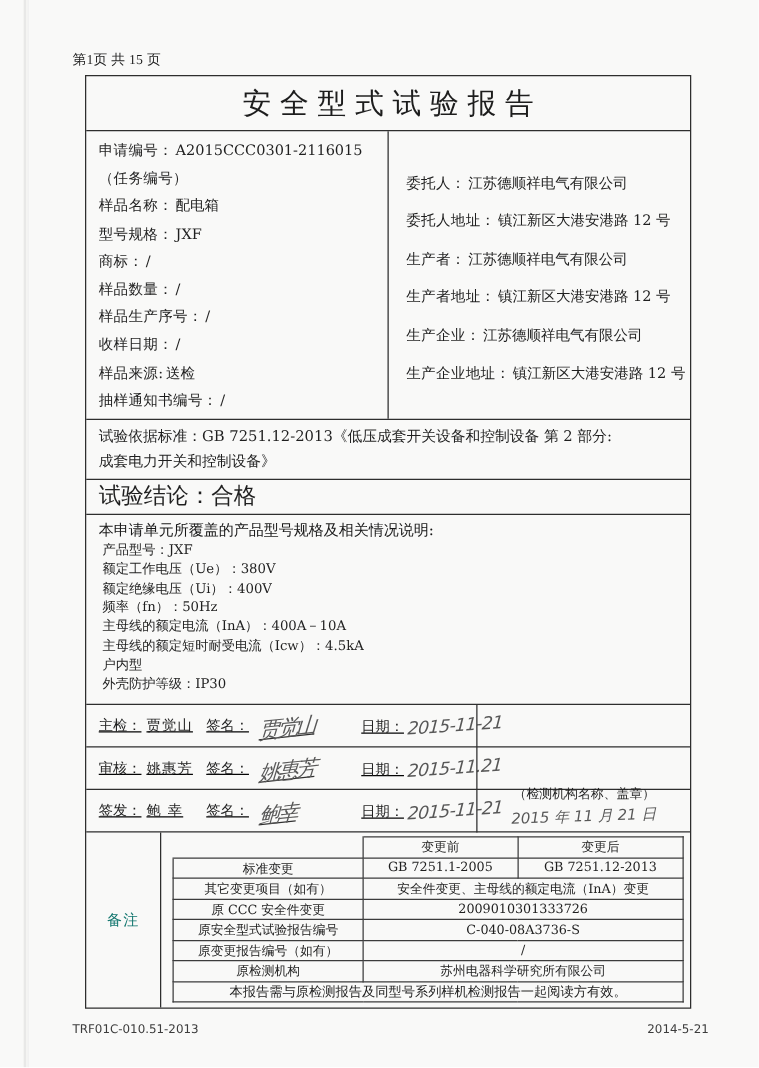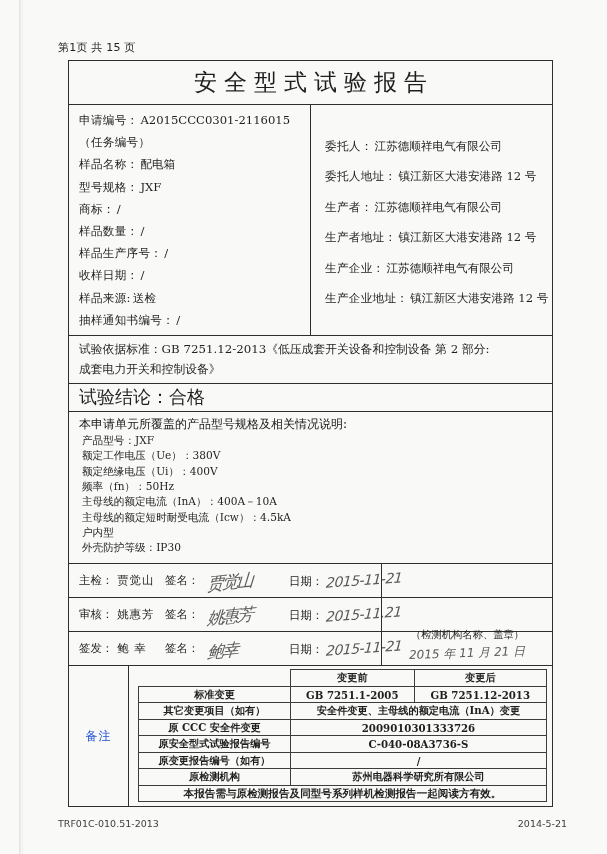--- a/index.html
+++ b/index.html
@@ -23,21 +23,21 @@
   }
   .streak.s1 { left: 19px; }
   .streak.s2 { left: 22px; width: 1px; background: #f0f0ee; }
 
   .hdr {
     position: absolute; top: 40px; left: 58px; right: 40px;
     display: flex; justify-content: space-between; align-items: baseline;
     font-size: 11.5px; color: #1d1d1d; letter-spacing: .2px;
   }
   .hdr .rnum { font-weight: 600; }
-  .hdr .pg { font-size: 11px; }
+  .hdr .pg { font-size: 11px; font-family: Liberation Serif, serif; }
 
   
   .doc {
     position: absolute;
     left: 68px; top: 60px;
     width: 485px;
     border: 1.6px solid #2b2b2b;
     background: transparent;
   }
   .title-band {
@@ -92,21 +92,21 @@
   .spec {
     position: relative;
     padding: 4px 10px 8px 10px;
     border-bottom: 1.2px solid #2b2b2b;
     font-family: "DejaVu Serif", "Liberation Serif", serif;
   }
   .spec .head { font-size: 12px; line-height: 17px; color: #141414; }
   .spec .it { font-size: 10.6px; line-height: 15.3px; color: #1c1c1c; padding-left: 3px; }
 
   
-  .sigwrap { position: relative; }
+  .sigwrap { position: relative; text-decoration: underline; }
   .sigrow {
     display: flex; align-items: center;
     height: 34px;
     border-bottom: 1.1px solid #2b2b2b;
     padding-left: 10px;
     font-family: "DejaVu Serif", "Liberation Serif", serif;
     font-size: 11.4px; color: #1c1c1c;
   }
   .sigrow:last-child { border-bottom: 1.2px solid #2b2b2b; }
   .sigrow .role { width: 86px; white-space: nowrap; }
@@ -145,23 +145,23 @@
     transform: rotate(-2deg); opacity: .85; margin-bottom: 2px;
   }
 
   
   .remarks { display: flex; }
   .remarks .rlabel {
     width: 60px;
     border-right: 1.1px solid #2b2b2b;
     display: flex; align-items: center; justify-content: center;
     font-family: "DejaVu Serif", "Liberation Serif", serif;
-    font-size: 12px; color: #1d4ed8; letter-spacing: 1px;
-  }
-  .remarks .rbody { flex: 1; padding: 3px 5px 4px 9px; font-weight: bold; }
+    font-size: 12px; color: #0f766e; letter-spacing: 1px;
+  }
+  .remarks .rbody { flex: 1; padding: 3px 5px 4px 9px; }
   table.rt {
     width: 100%; border-collapse: collapse;
     font-family: "DejaVu Serif", "Liberation Serif", serif;
     font-size: 10.2px; color: #1c1c1c;
   }
   table.rt td {
     border: 1px solid #3a3a3a;
     height: 16.5px; padding: 0 3px;
     text-align: center; white-space: nowrap;
   }

